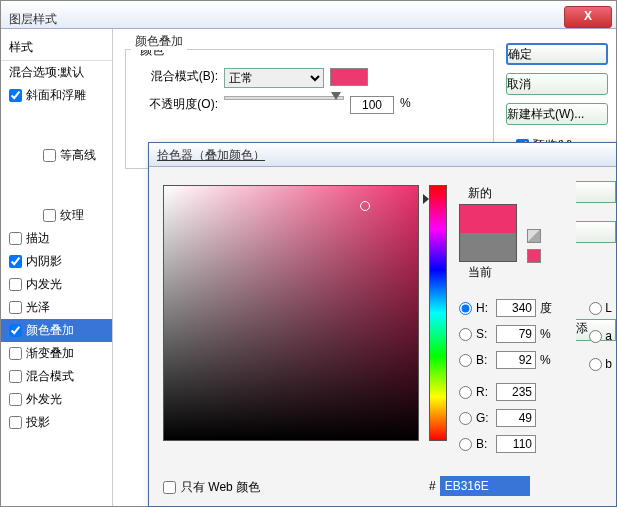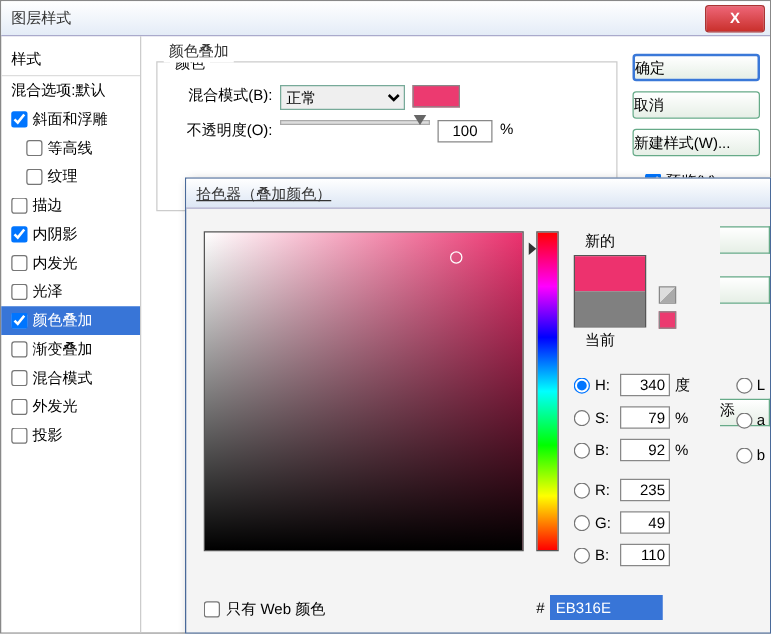--- a/index.html
+++ b/index.html
@@ -1,32 +1,32 @@
 <!DOCTYPE html>
 <html><head>
 <meta charset="utf-8">
 <style>
 * { box-sizing: border-box; margin: 0; padding: 0; font-family: "Microsoft YaHei", SimSun, sans-serif; font-size: 12px; }
 body { background: #f0f0f0; width: 617px; height: 507px; overflow: hidden; position: relative; }
 
 
 .win { position: absolute; left: 0; top: 0; width: 617px; height: 507px; background: #fff; border: 1px solid #888; }
-.titlebar { height: 28px; background: linear-gradient(#fff, #e4ecf7); display: flex; align-items: center; justify-content: space-between; border-bottom: 1px solid #aac; }
+.titlebar { height: 28px; background: linear-gradient(#fff, #e4ecf7); display: flex; align-items: flex-end; justify-content: space-between; border-bottom: 1px solid #aac; }
 .titlebar .title { padding-left: 8px; color: #333; }
 .titlebar .close { width: 48px; height: 22px; margin-right: 4px; background: linear-gradient(#e67,  #c9302c); border: 1px solid #a33; border-radius: 3px; color: #fff; text-align: center; line-height: 18px; font-weight: bold; cursor: pointer; }
 
 .content { display: flex; height: calc(100% - 28px); }
 
 
 .leftpane { width: 112px; border-right: 1px solid #ccc; padding: 6px 0 0 0; }
 .leftpane .hdr { padding: 4px 8px; border-bottom: 1px solid #ddd; }
 .leftpane .item { padding: 3px 6px 3px 8px; display: flex; align-items: center; gap: 4px; cursor: pointer; }
 .leftpane .item.sel { background: #3875d7; color: #fff; }
 .leftpane .item input[type=checkbox] { margin: 0; }
-.leftpane .sub { padding-left: 20px; }
+.leftpane .sub { padding-left: 42px; margin-top: 37px; }
 
 
 .rightpane { flex: 1; position: relative; padding: 10px 12px; }
 .group-title { position: absolute; left: 18px; top: 4px; background: #fff; padding: 0 4px; color: #333; z-index:2;}
 .group-box { border: 1px solid #ccc; margin-top: 10px; padding: 18px 12px 12px 12px; position: relative; height: 120px;}
 .group-box .gtitle { position: absolute; top: -8px; left: 10px; background: #fff; padding: 0 4px; }
 .row { display: flex; gap: 6px; margin-bottom: 8px; }
 .label { width: 80px; text-align: right; }
 select.mode { width: 100px; height: 20px; border: 1px solid #7a9; }
 .swatch { width: 38px; height: 18px; background: #ec3a70; border: 1px solid #888; cursor: pointer; }

